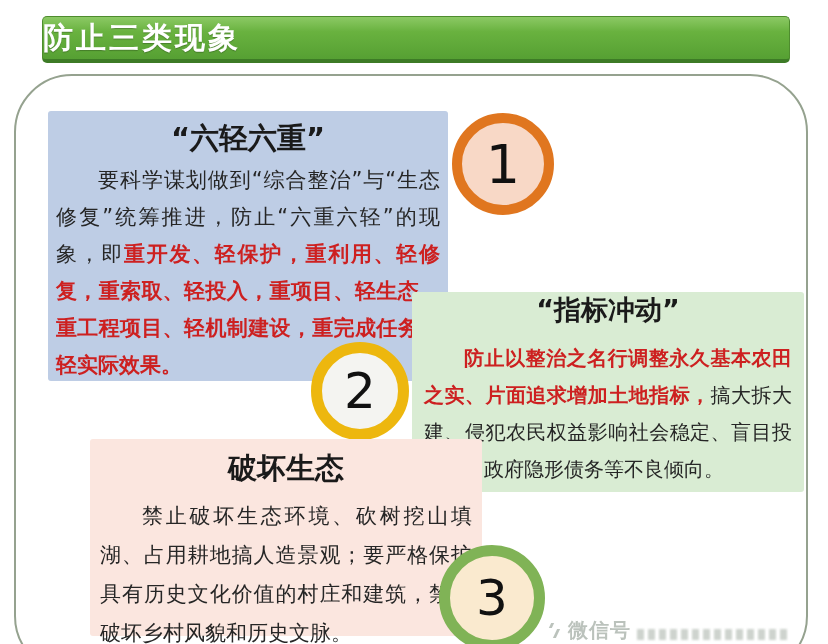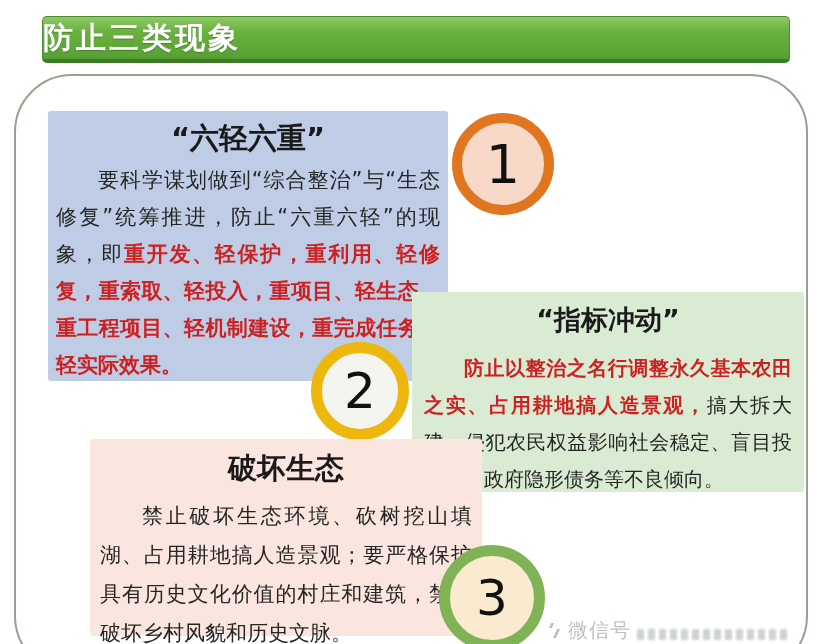--- a/index.html
+++ b/index.html
@@ -32,21 +32,21 @@
   .box{position:absolute;box-sizing:border-box;border-radius:3px;}
   .box h2{margin:0;text-align:center;color:#1a1a1a;font-weight:bold;}
   .box p{text-align:justify;text-indent:2em;color:#262626;margin:0;}
   .t-red{color:#cd2020;font-weight:bold;}
   .t-black{color:#262626;font-weight:normal;}
 
   .box-1{left:48px;top:111px;width:400px;height:270px;background:#becde5;padding:6px 8px 0 8px;}
   .box-1 h2{font-size:29px;margin-top:2px;}
   .box-1 p{font-size:21px;line-height:37px;margin-top:3px;}
 
-  .box-2{left:412px;top:292px;width:392px;height:200px;background:#d9ecd3;padding:10px 12px 0 12px;}
+  .box-2{left:412px;top:292px;width:392px;height:200px;background:#d9ecd3;padding:0 12px 0 12px;}
   .box-2 h2{font-size:27px;}
   .box-2 p{font-size:20px;line-height:37px;margin-top:12px;}
 
   .box-3{left:46px;top:439px;width:392px;height:197px;background:#fbe6df;padding:10px 10px 0 10px;margin-left:44px;}
   .box-3 h2{font-size:29px;}
   .box-3 p{font-size:21px;line-height:39px;margin-top:8px;}
 
   
   .circle{
     position:absolute;border-radius:50%;box-sizing:content-box;
@@ -56,21 +56,21 @@
   .circle-1{left:452px;top:113px;width:82px;height:82px;border:10px solid #e0761f;background:#f8d8c6;}
   .circle-1 span{font-size:54px;}
   .circle-2{left:311px;top:342px;width:76px;height:76px;border:11px solid #edb70e;background:#f4f4f1;}
   .circle-2 span{font-size:50px;}
   .circle-3{left:439px;top:545px;width:84px;height:84px;border:11px solid #80b356;background:#faeacf;}
   .circle-3 span{font-size:50px;}
 
   
   .watermark{
     position:absolute;left:548px;top:617px;display:flex;align-items:center;gap:6px;
-    color:#8f9b90;opacity:.6;filter:blur(.4px);
+    color:#8f9b90;opacity:.6;filter:blur(.4px);font-weight:bold;
   }
   .wm-mark{display:inline-block;width:14px;height:16px;position:relative;}
   .wm-mark i{position:absolute;display:block;width:3px;height:9px;background:#8f9b90;transform:skewX(-25deg);}
   .wm-mark i:first-child{left:2px;top:0;height:5px;}
   .wm-mark i:last-child{left:7px;top:6px;}
   .wm-text{font-size:20px;letter-spacing:1px;}
   .wm-blur{
     display:inline-block;width:150px;height:11px;margin-top:8px;
     background:repeating-linear-gradient(90deg,#9aa59a 0 7px,transparent 7px 11px);
     filter:blur(1.3px);opacity:.8;
@@ -91,21 +91,21 @@
     <h2>“六轻六重”</h2>
     <p><span class="t-black">要科学谋划做到“综合整治”与“生态修复”统筹推进，防止“六重六轻”的现象，即</span><span class="t-red">重开发、轻保护，重利用、轻修复，重索取、轻投入，重项目、轻生态，重工程项目、轻机制建设，重完成任务、轻实际效果。</span></p>
   </section>
 
   <div class="circle circle-1">
     <span>1</span>
   </div>
 
   <section class="box box-2">
     <h2>“指标冲动”</h2>
-    <p><span class="t-red">防止以整治之名行调整永久基本农田之实、占用耕地搞人造景观，</span><span class="t-black">搞大拆大建、侵犯农民权益影响社会稳定、盲目投资增加政府隐形债务等不良倾向。</span></p>
+    <p><span class="t-red">防止以整治之名行调整永久基本农田之实、片面追求增加土地指标，</span><span class="t-black">搞大拆大建、侵犯农民权益影响社会稳定、盲目投资增加政府隐形债务等不良倾向。</span></p>
   </section>
 
   <div class="circle circle-2">
     <span>2</span>
   </div>
 
   <section class="box box-3">
     <h2>破坏生态</h2>
     <p><span class="t-black">禁止破坏生态环境、砍树挖山填湖、占用耕地搞人造景观；要严格保护具有历史文化价值的村庄和建筑，禁止破坏乡村风貌和历史文脉。</span></p>
   </section>

